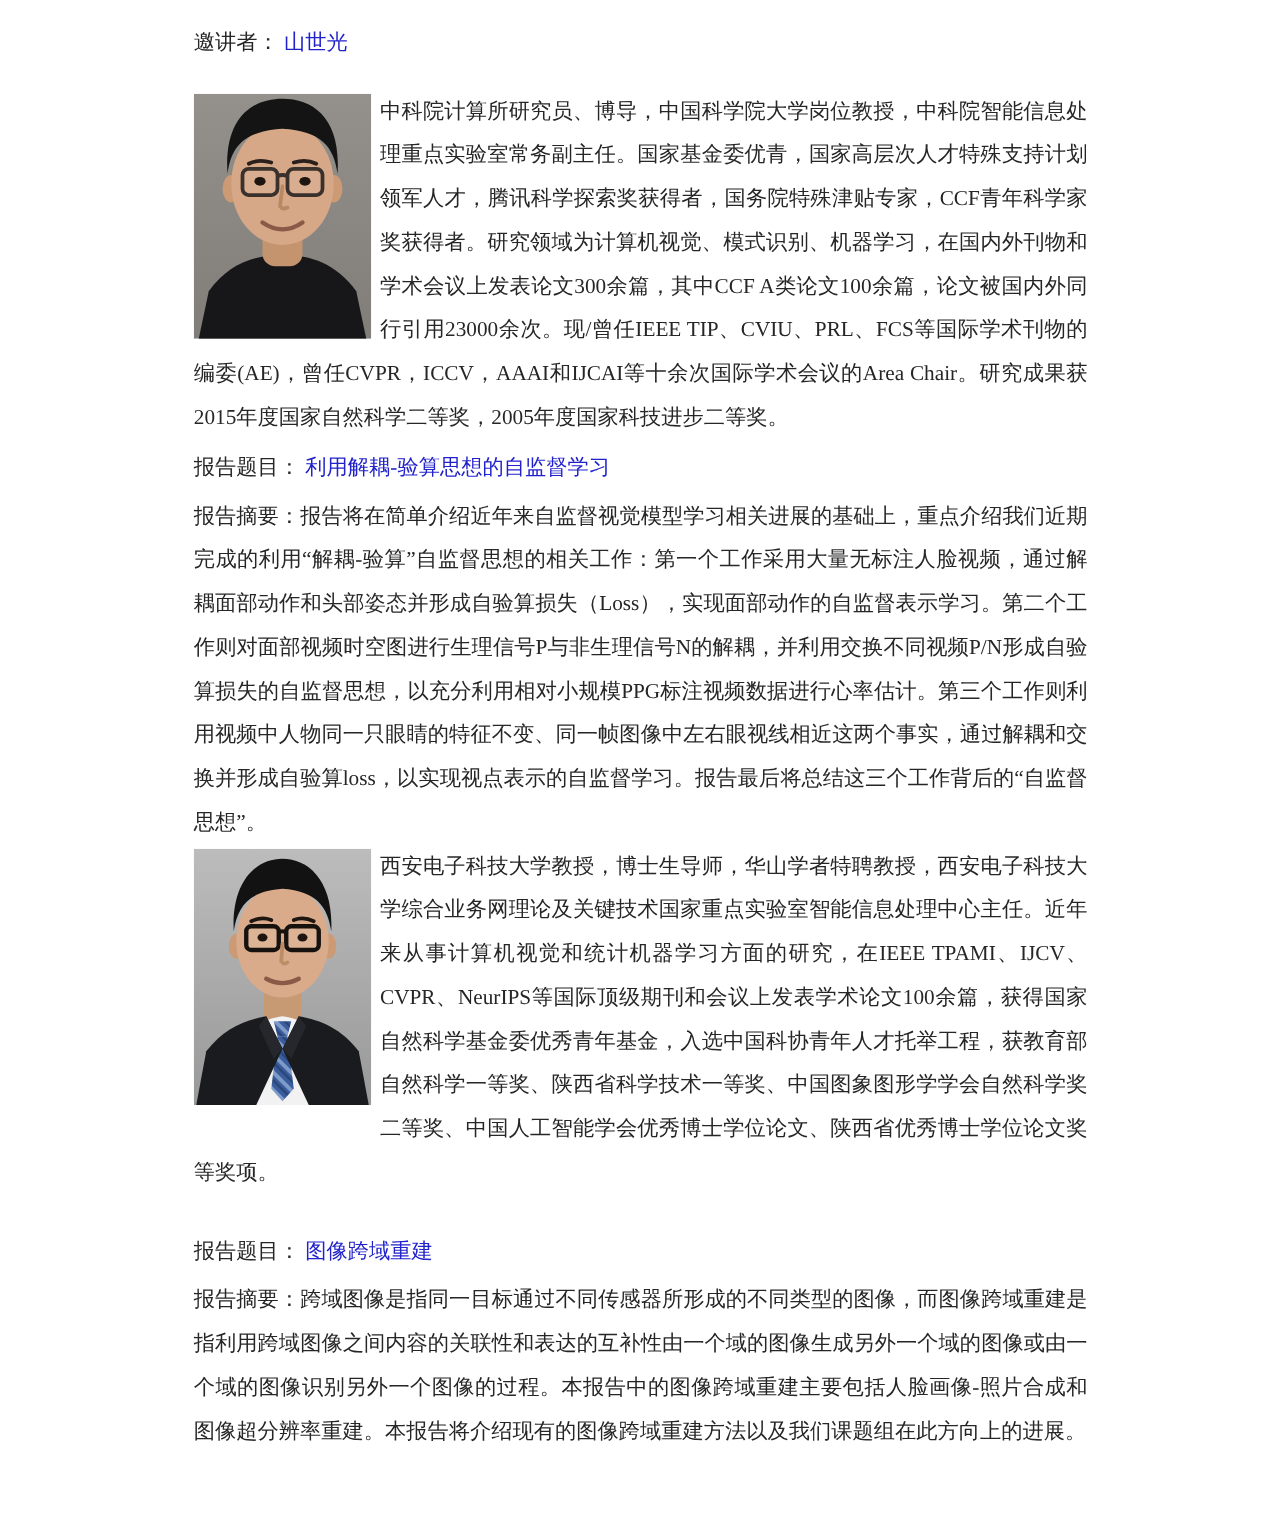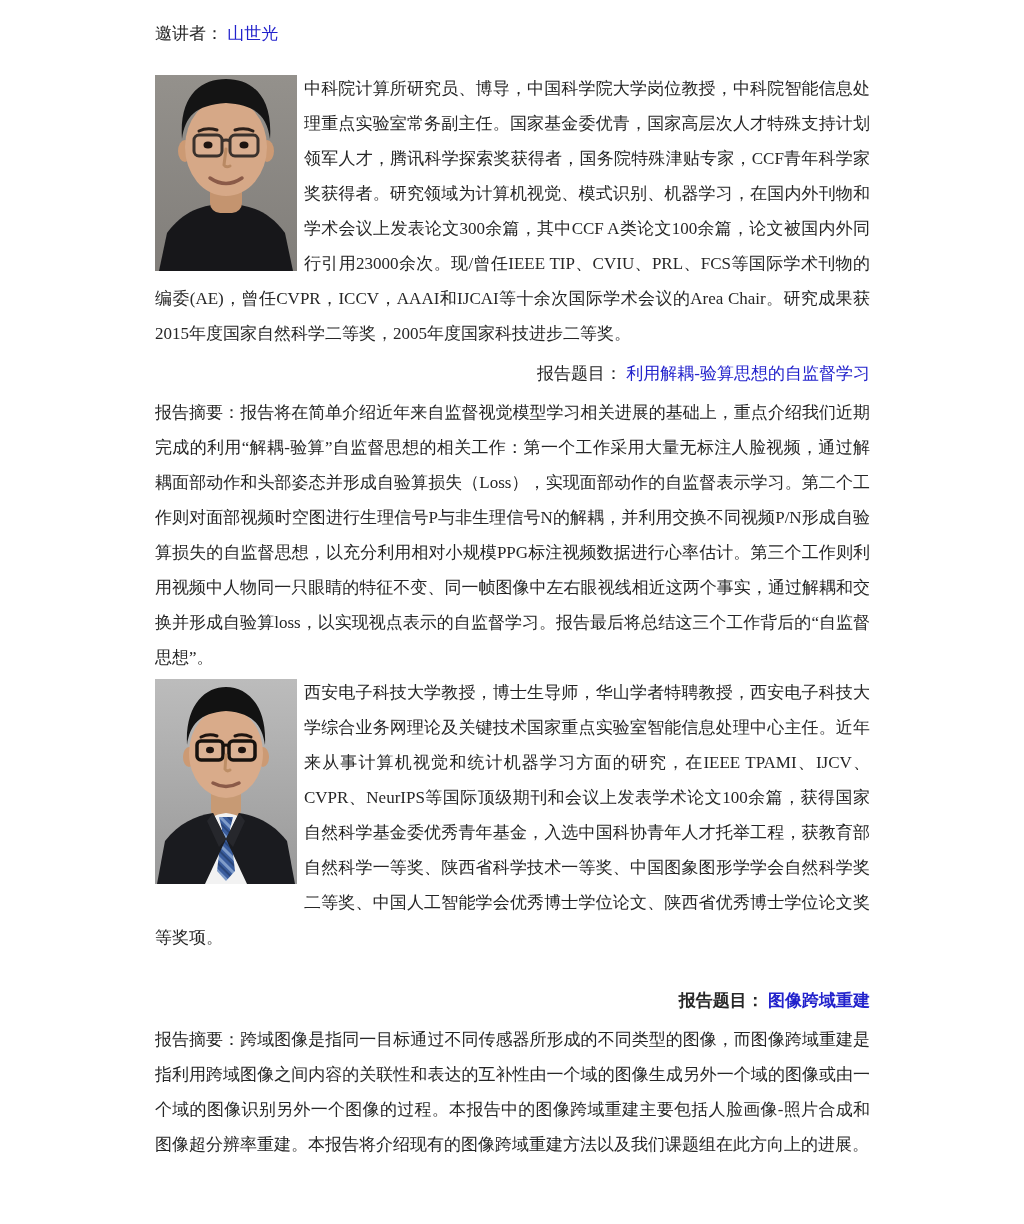--- a/index.html
+++ b/index.html
@@ -14,21 +14,21 @@
     padding:16px 154px 0 155px;
     background:#ffffff;
   }
   .line, .bio-block, .abstract {
     font-size:17px;
     line-height:35px;
     margin:0;
   }
   .speaker-line { margin-bottom:20px; text-align:left; }
   .speaker-line.second { margin-top:32px; }
-  .topic-line { margin-top:5px; margin-bottom:4px; text-align:right; }
+  .topic-line { margin-top:5px; margin-bottom:4px; text-align:left; }
   .link {
     color:#2222cc;
     text-decoration:none;
     cursor:pointer;
   }
   .bio-block {
     text-align:justify;
     margin-bottom:4px;
   }
   .bio-block::after { content:""; display:block; clear:both; }
@@ -125,21 +125,21 @@
         <path d="M68,67 Q71,65 74,67" stroke="#17120e" stroke-width="3" fill="none"></path>
         <ellipse cx="55" cy="71" rx="4" ry="3.2" fill="#1e1410"></ellipse>
         <ellipse cx="87" cy="71" rx="4" ry="3.2" fill="#1e1410"></ellipse>
         <path d="M71,76 L70,90 Q72,93 75,91" stroke="#bd8e66" stroke-width="3" fill="none" stroke-linecap="round"></path>
         <path d="M58,104 Q71,111 84,104" stroke="#8a5a48" stroke-width="3.5" fill="none" stroke-linecap="round"></path>
       </svg>
     </span>
     <span>西安电子科技大学教授，博士生导师，华山学者特聘教授，西安电子科技大学综合业务网理论及关键技术国家重点实验室智能信息处理中心主任。近年来从事计算机视觉和统计机器学习方面的研究，在IEEE TPAMI、IJCV、CVPR、NeurIPS等国际顶级期刊和会议上发表学术论文100余篇，获得国家自然科学基金委优秀青年基金，入选中国科协青年人才托举工程，获教育部自然科学一等奖、陕西省科学技术一等奖、中国图象图形学学会自然科学奖二等奖、中国人工智能学会优秀博士学位论文、陕西省优秀博士学位论文奖等奖项。</span>
   </div>
 
-  <p class="line topic-line" style="margin-top:28px;font-weight:bold;">
+  <p class="line topic-line" style="margin-top:28px;">
     <span>报告题目：</span>
     <a class="link">图像跨域重建</a>
   </p>
 
   <p class="abstract">
     <span>报告摘要：</span><span>跨域图像是指同一目标通过不同传感器所形成的不同类型的图像，而图像跨域重建是指利用跨域图像之间内容的关联性和表达的互补性由一个域的图像生成另外一个域的图像或由一个域的图像识别另外一个图像的过程。本报告中的图像跨域重建主要包括人脸画像-照片合成和图像超分辨率重建。本报告将介绍现有的图像跨域重建方法以及我们课题组在此方向上的进展。</span>
   </p>
 
 </div>
 

